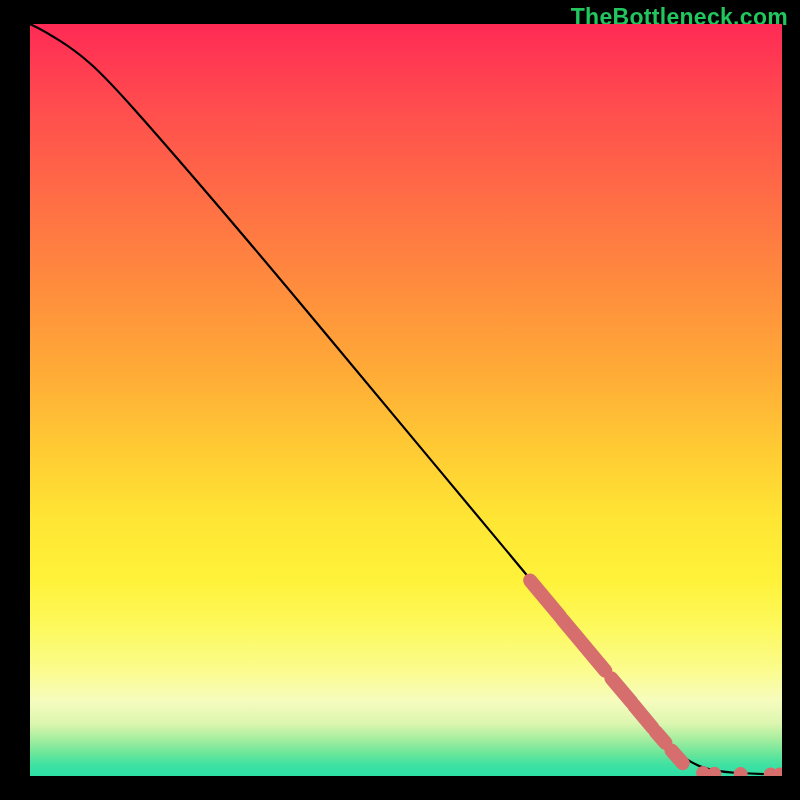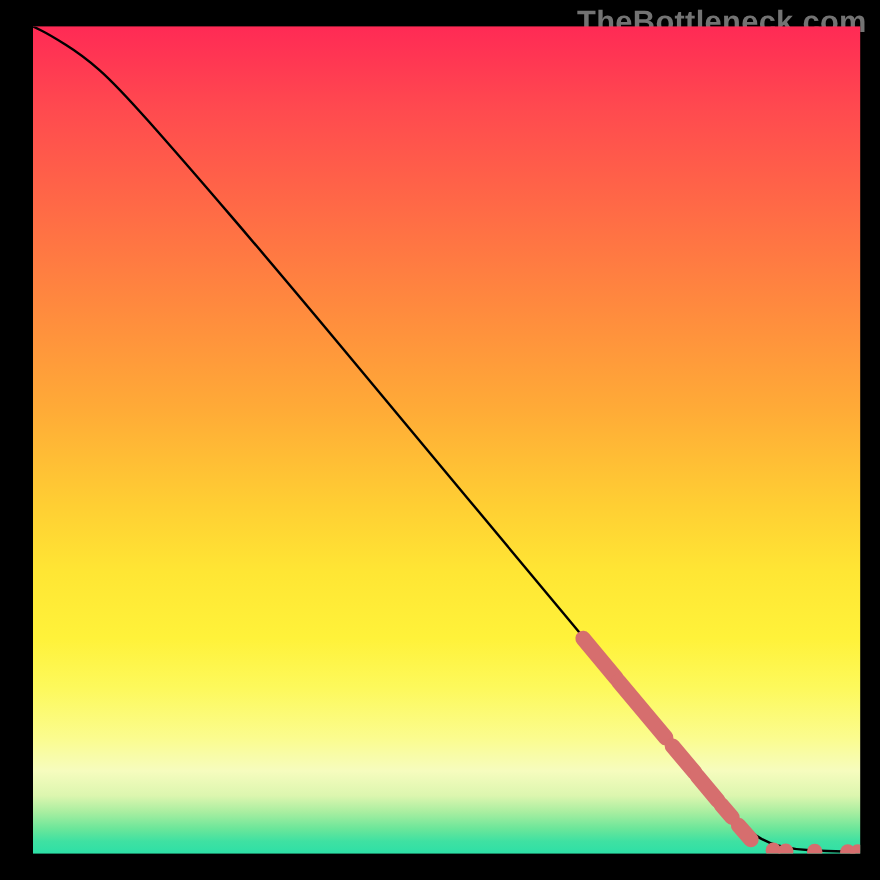--- a/index.html
+++ b/index.html
@@ -33,23 +33,23 @@
       #6be69a 97%,
       #3fe1a2 98.5%,
       #2de0a6 100%
     );
   }
   .watermark {
     position: absolute;
     top: 4px;
     right: 12px;
     font-family: Arial, Helvetica, sans-serif;
-    font-size: 28px;
+    font-size: 23px;
     font-weight: bold;
-    color: #737373;
+    color: #22c55e;
     letter-spacing: 0.3px;
   }
   svg.curve {
     position: absolute;
     left: 0; top: 0;
     width: 752px; height: 752px;
   }
   .line {
     fill: none;
     stroke: #000;

